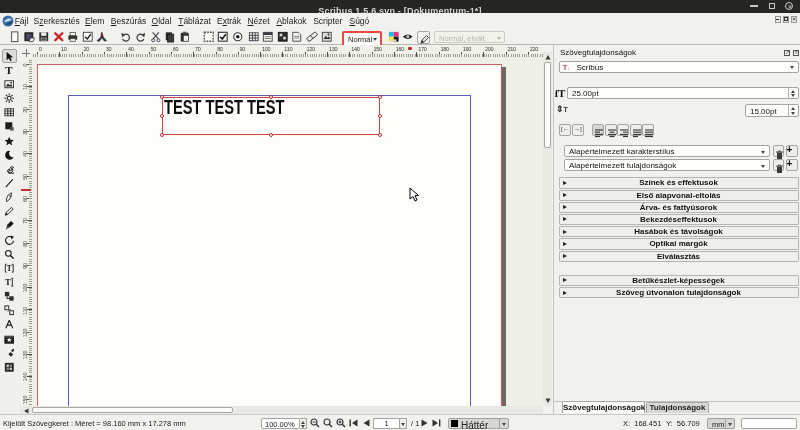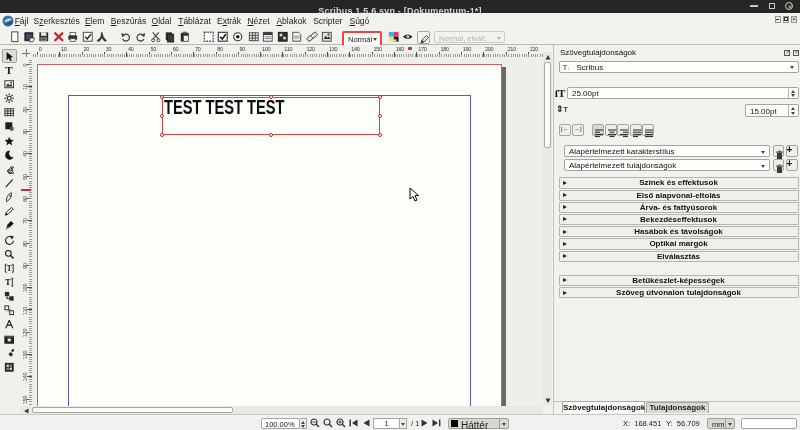--- a/index.html
+++ b/index.html
@@ -663,20 +663,21 @@
   <div class="sect" style="top:242.1px;"><span class="tri"></span>Szöveg útvonalon tulajdonságok</div>
 
   <div class="abs" style="left:3px;top:256px;width:242px;height:100px;"></div>
 
   <div class="abs" style="left:0px;top:356px;width:247px;height:0px;border-top:1px solid #c0c0ba;"></div>
   <div class="abs" style="left:8px;top:356px;width:83px;height:11.5px;background:#fcfcfa;border:1px solid #a8a8a2;border-bottom:none;border-radius:2px 2px 0 0;font-size:8px;font-weight:bold;color:#111;text-align:center;line-height:11px;">Szövegtulajdonságok</div>
   <div class="abs" style="left:92px;top:357px;width:63px;height:10.5px;background:#d9d9d3;border:1px solid #a8a8a2;border-bottom:none;border-radius:2px 2px 0 0;font-size:8px;font-weight:bold;color:#222;text-align:center;line-height:10px;">Tulajdonságok</div>
 </div>
 
 <div id="statusbar">
+  <div class="abs" style="left:3px;top:4px;">Kijelölt Szövegkeret : Méret = 98.160 mm x 17.278 mm</div>
 
   <div class="abs" style="left:261px;top:2.5px;width:39px;height:11px;background:#fff;border:1px solid #a5a5a0;border-radius:2px;">
     <span style="position:absolute;left:3px;top:1px;font-size:7.5px;">100.00%</span>
   </div>
   <div class="abs" style="left:300px;top:2.5px;width:7px;height:11px;border:1px solid #a5a5a0;border-left:none;background:#eeeeea;">
     <div class="darr" style="right:1px;top:2px;transform:rotate(180deg);"></div>
     <div class="darr" style="right:1px;top:6px;"></div>
   </div>
 
   <svg class="abs" style="left:310px;top:3px;" width="10" height="10" viewBox="0 0 10 10">

